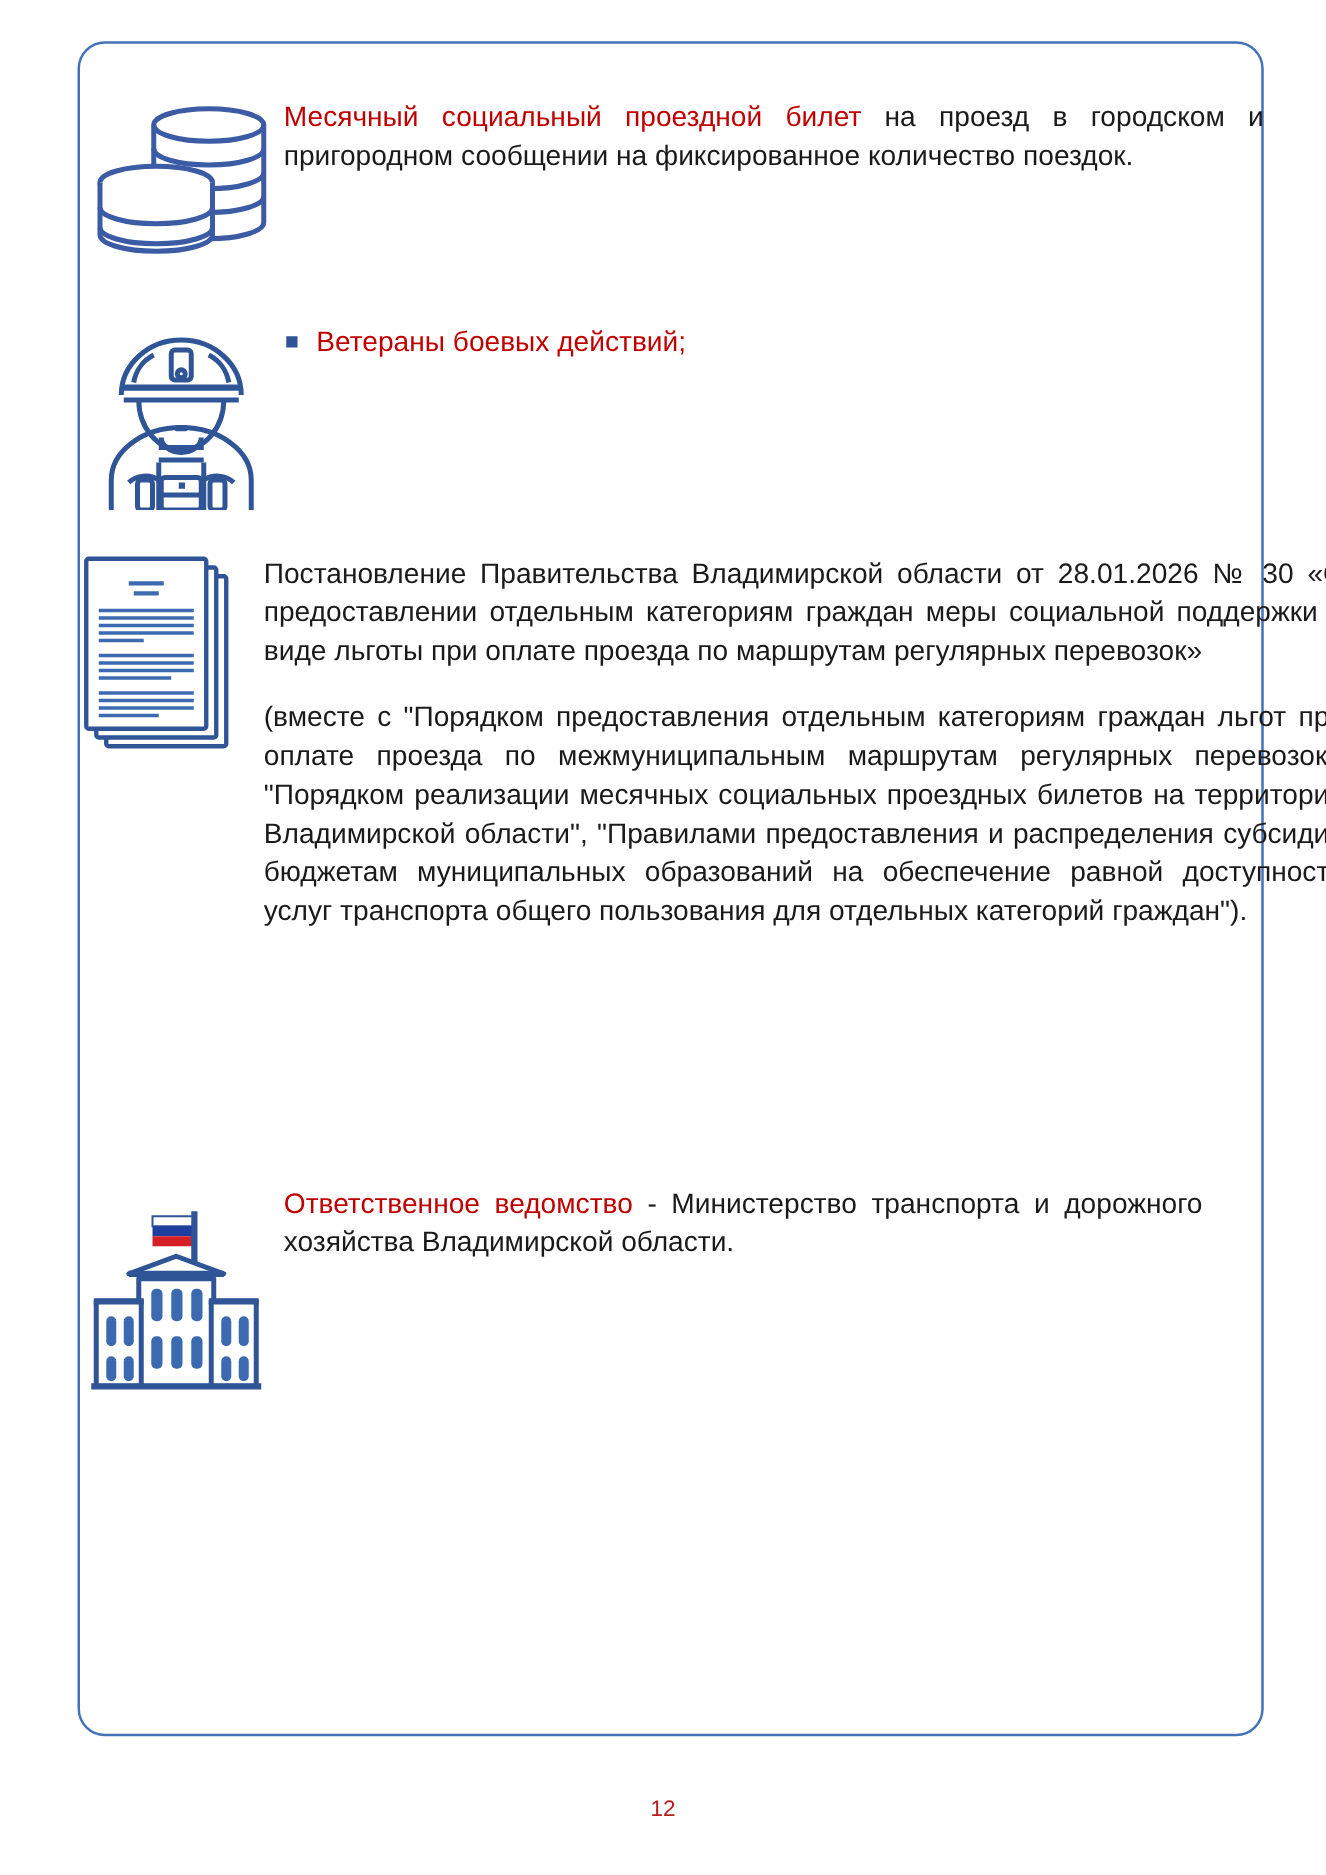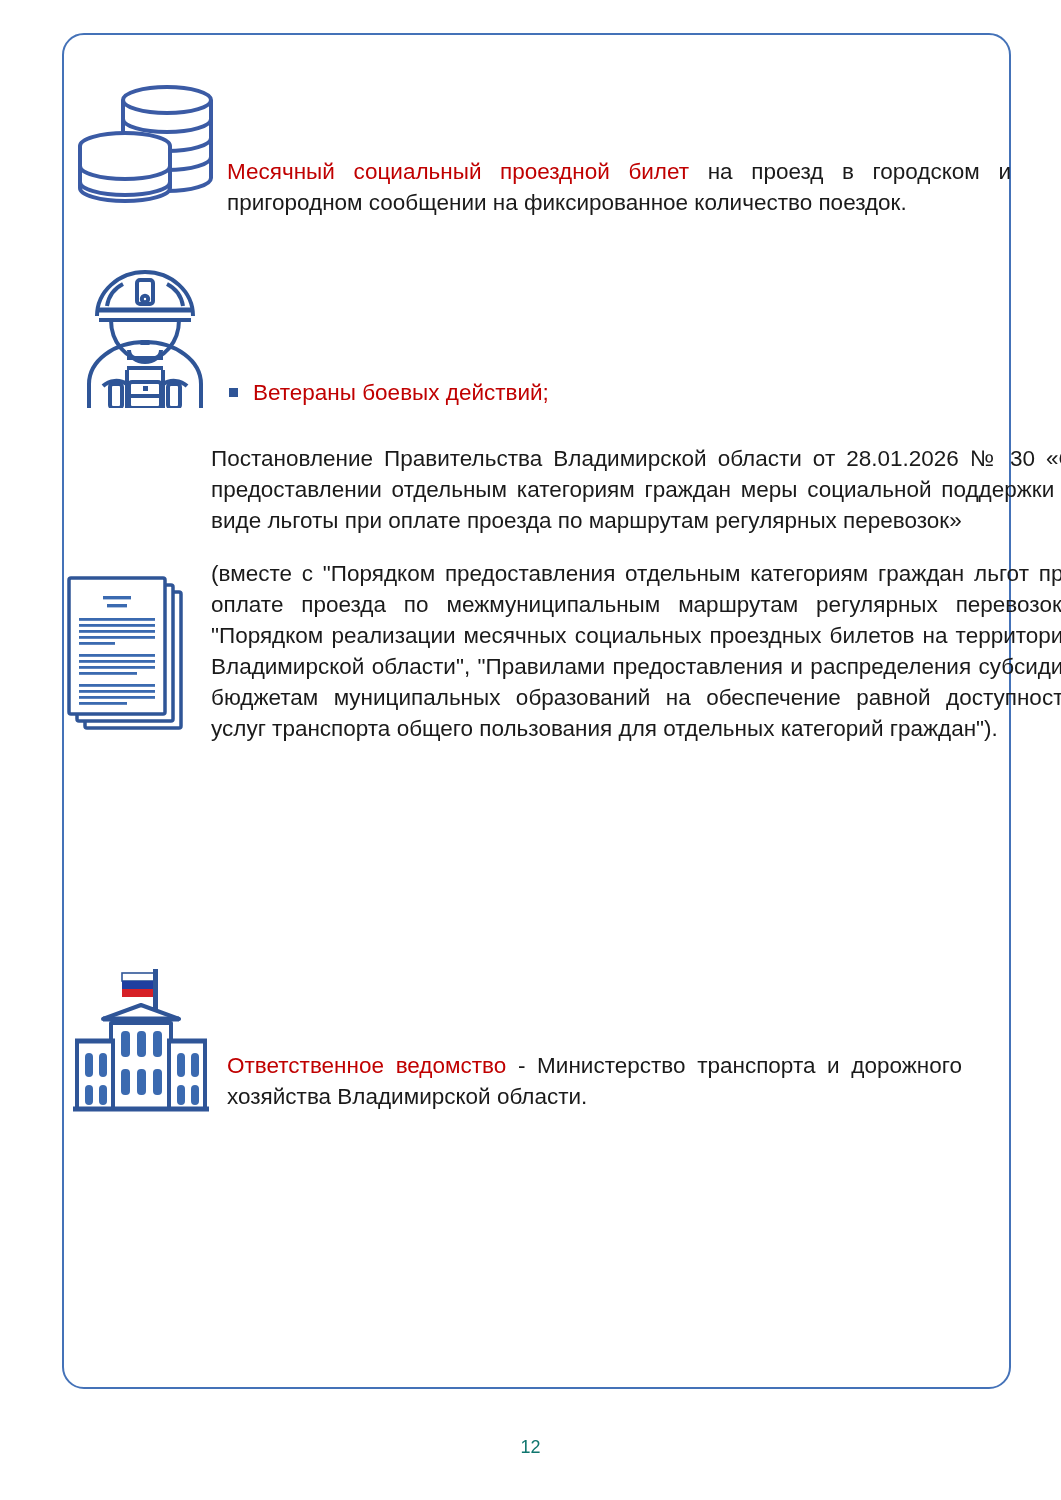--- a/index.html
+++ b/index.html
@@ -18,21 +18,21 @@
     position: absolute;
     left: 62px; top: 33px;
     width: 949px; height: 1356px;
     border: 2.5px solid #4472B8;
     border-radius: 22px;
     background: #ffffff;
   }
   .row {
     position: absolute;
     display: flex;
-    align-items: flex-end;
+    align-items: flex-start;
   }
   .icon-col {
     width: 165px;
     flex: 0 0 165px;
     display: flex;
     justify-content: center;
     align-items: flex-start;
   }
   .text-col { flex: 1 1 auto; }
 
@@ -66,21 +66,21 @@
   ul.bullets li.nojust { text-align: left; }
 
   .para-gap { height: 22px; }
 
   #pagenum {
     position: absolute;
     left: 0; top: 1437px;
     width: 1061px;
     text-align: center;
     font-size: 18px;
-    color: #0f766e;
+    color: #b91c1c;
   }
 
   
   #block-ticket  { left: 62px;  top: 78px;  width: 949px; }
   #block-vets    { left: 62px;  top: 258px; width: 1044px; }
   #block-doc     { left: 46px;  top: 443px; width: 1030px; }
   #block-agency  { left: 62px;  top: 947px; width: 900px; }
 
   #block-ticket .text-col  { width: 718px; }
   #block-vets   .text-col  { width: 718px; }

